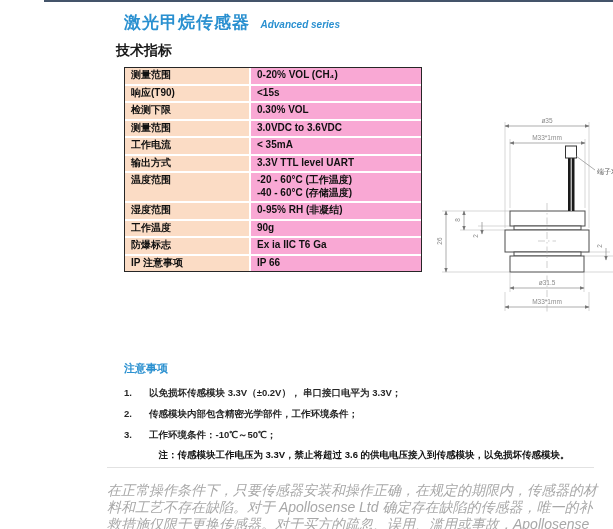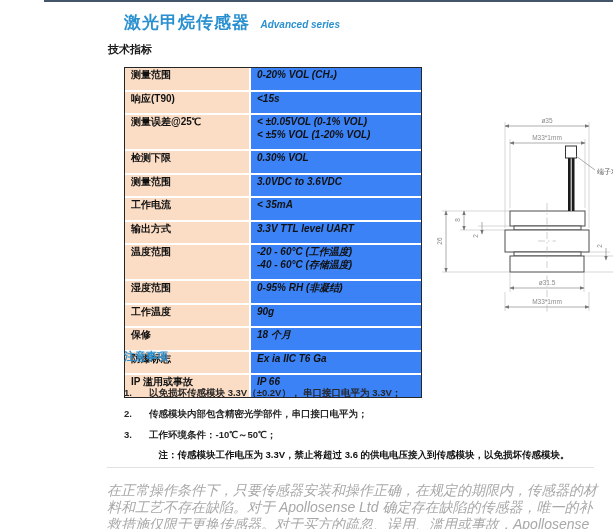--- a/index.html
+++ b/index.html
@@ -2,32 +2,32 @@
 <html><head>
 <meta charset="utf-8">
 <style>
   html,body{margin:0;padding:0;background:#fff;}
   .page{position:relative;width:613px;height:529px;background:#fff;overflow:hidden;
         font-family:"Liberation Sans",sans-serif;margin-left:44px;}
   .top-rule{position:absolute;left:0;top:0;width:613px;height:2px;background:#44546a;}
   .title-row{position:absolute;left:80px;top:11px;white-space:nowrap;}
   .title{font-size:17px;font-weight:700;color:#2a90d0;letter-spacing:1px;}
   .title-suffix{font-size:10px;font-style:italic;font-weight:700;color:#2a90d0;margin-left:6px;}
-  .specs-heading{position:absolute;left:64px;top:42px;font-size:11px;font-weight:700;color:#1a1a1a;}
+  .specs-heading{position:absolute;left:72px;top:42px;font-size:14px;font-weight:700;color:#1a1a1a;}
   table.spec{position:absolute;left:80px;top:67px;width:298px;border-collapse:separate;
         border-spacing:0;border:1px solid #262626;table-layout:fixed;}
-  table.spec td{font-size:10px;font-weight:600;color:#111;padding:1px 6px 8px;
+  table.spec td{font-size:10px;font-weight:600;color:#111;padding:1px 6px 2px;
         line-height:12.5px;vertical-align:top;}
   td.lbl{width:112px;background:#fbdcc5;border-right:2px solid #fff;border-bottom:2px solid #fff;}
-  td.val{background:#3b82f6;border-bottom:2px solid #fff;white-space:pre-line;font-style:italic;}
+  td.val{background:#f9a8d4;border-bottom:2px solid #fff;white-space:pre-line;}
   tr:last-child td{border-bottom:none;}
   .drawing{position:absolute;left:390px;top:100px;}
   .drawing text{fill:#8c8c8c;font-size:6.5px;font-family:"Liberation Sans",sans-serif;}
   .drawing text.term{fill:#555;font-size:7px;}
-  .notes-heading{position:absolute;left:80px;top:349px;font-size:11px;font-weight:700;color:#2a90d0;}
+  .notes-heading{position:absolute;left:80px;top:361px;font-size:11px;font-weight:700;color:#2a90d0;}
   .note-list{position:absolute;left:80px;top:386px;width:450px;}
   .note-item{display:flex;margin-bottom:8px;font-size:9.5px;font-weight:600;color:#262626;line-height:13px;}
   .note-num{width:25px;flex:none;}
   .note-warning{position:absolute;left:80px;top:448px;width:480px;font-size:9.5px;
         font-weight:700;color:#111;line-height:13px;text-align:center;}
   .footer-rule{position:absolute;left:63px;top:467px;width:487px;height:1px;background:#e2e2e2;}
   .footer-text{position:absolute;left:63px;top:482px;width:492px;font-size:14px;
         font-style:italic;color:#a8a8a8;line-height:17px;}
 </style>
 </head>
@@ -47,25 +47,20 @@
     <tbody>
       <tr>
           <td class="lbl">测量范围</td>
           <td class="val">0-20% VOL (CH₄)</td>
         </tr>
       <tr>
           <td class="lbl">响应(T90)</td>
           <td class="val">&lt;15s</td>
         </tr>
       <tr>
-          <td class="lbl">测量误差@25℃</td>
-          <td class="val">&lt; ±0.05VOL (0-1% VOL)
-&lt; ±5% VOL (1-20% VOL)</td>
-        </tr>
-      <tr>
           <td class="lbl">检测下限</td>
           <td class="val">0.30% VOL</td>
         </tr>
       <tr>
           <td class="lbl">测量范围</td>
           <td class="val">3.0VDC to 3.6VDC</td>
         </tr>
       <tr>
           <td class="lbl">工作电流</td>
           <td class="val">&lt; 35mA</td>
@@ -81,29 +76,25 @@
         </tr>
       <tr>
           <td class="lbl">湿度范围</td>
           <td class="val">0-95% RH (非凝结)</td>
         </tr>
       <tr>
           <td class="lbl">工作温度</td>
           <td class="val">90g</td>
         </tr>
       <tr>
-          <td class="lbl">保修</td>
-          <td class="val">18 个月</td>
-        </tr>
-      <tr>
           <td class="lbl">防爆标志</td>
           <td class="val">Ex ia IIC T6 Ga</td>
         </tr>
       <tr>
-          <td class="lbl">IP 滥用或事故</td>
+          <td class="lbl">IP 注意事项</td>
           <td class="val">IP 66</td>
         </tr>
     </tbody>
   </table>
 
   <svg class="drawing" width="220" height="250" viewBox="0 0 220 250">
     <defs>
       <marker id="arr" viewBox="0 0 8 6" markerWidth="7" markerHeight="5" refX="7" refY="3" orient="auto-start-reverse">
           <path d="M0,0 L8,3 L0,6 Z" fill="#777"></path>
         </marker>
@@ -172,21 +163,21 @@
 
   <div class="notes-heading">注意事项</div>
 
   <div class="note-list">
     <div class="note-item">
       <span class="note-num">1.</span>
       <span class="note-text">以免损坏传感模块 3.3V（±0.2V）， 串口接口电平为 3.3V；</span>
     </div>
     <div class="note-item">
       <span class="note-num">2.</span>
-      <span class="note-text">传感模块内部包含精密光学部件，串口接口电平为；</span>
+      <span class="note-text">传感模块内部包含精密光学部件，工作环境条件；</span>
     </div>
     <div class="note-item">
       <span class="note-num">3.</span>
       <span class="note-text">工作环境条件：-10℃～50℃；</span>
     </div>
   </div>
 
   <div class="note-warning">注：传感模块工作电压为 3.3V，禁止将超过 3.6 的供电电压接入到传感模块，以免损坏传感模块。</div>
 
   <div class="footer-rule"></div>

